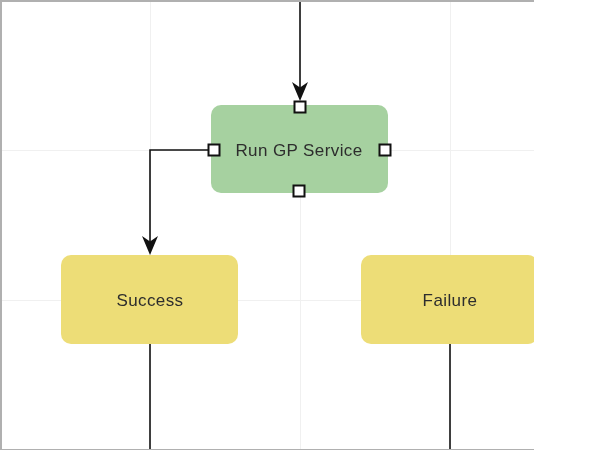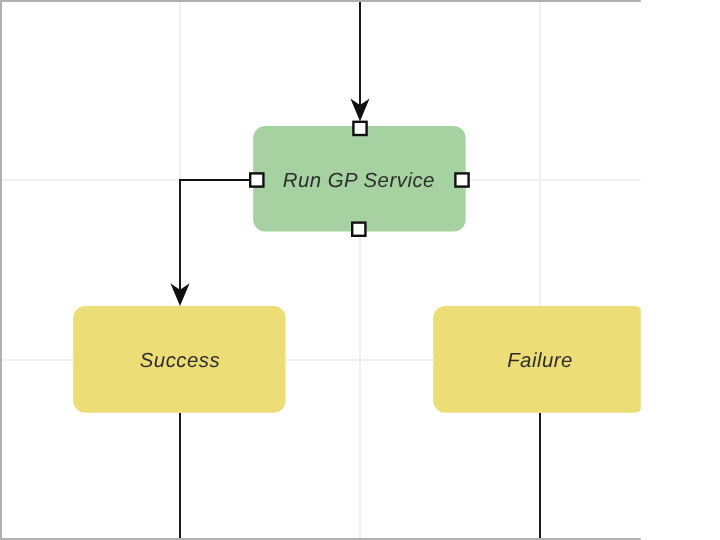--- a/index.html
+++ b/index.html
@@ -6,21 +6,20 @@
     margin: 0;
     padding: 0;
     background: #ffffff;
   }
   .stage {
     position: relative;
     width: 534px;
     height: 450px;
     overflow: hidden;
     font-family: "Liberation Sans", sans-serif;
-    font-style: italic;
   }
   .stage svg { display: block; }
   .node-label {
     font-family: "Liberation Sans", sans-serif;
     font-size: 17px;
     letter-spacing: 0.4px;
   }
   .gridline { shape-rendering: crispEdges; }
   .canvas-border { shape-rendering: crispEdges; }
 </style>

